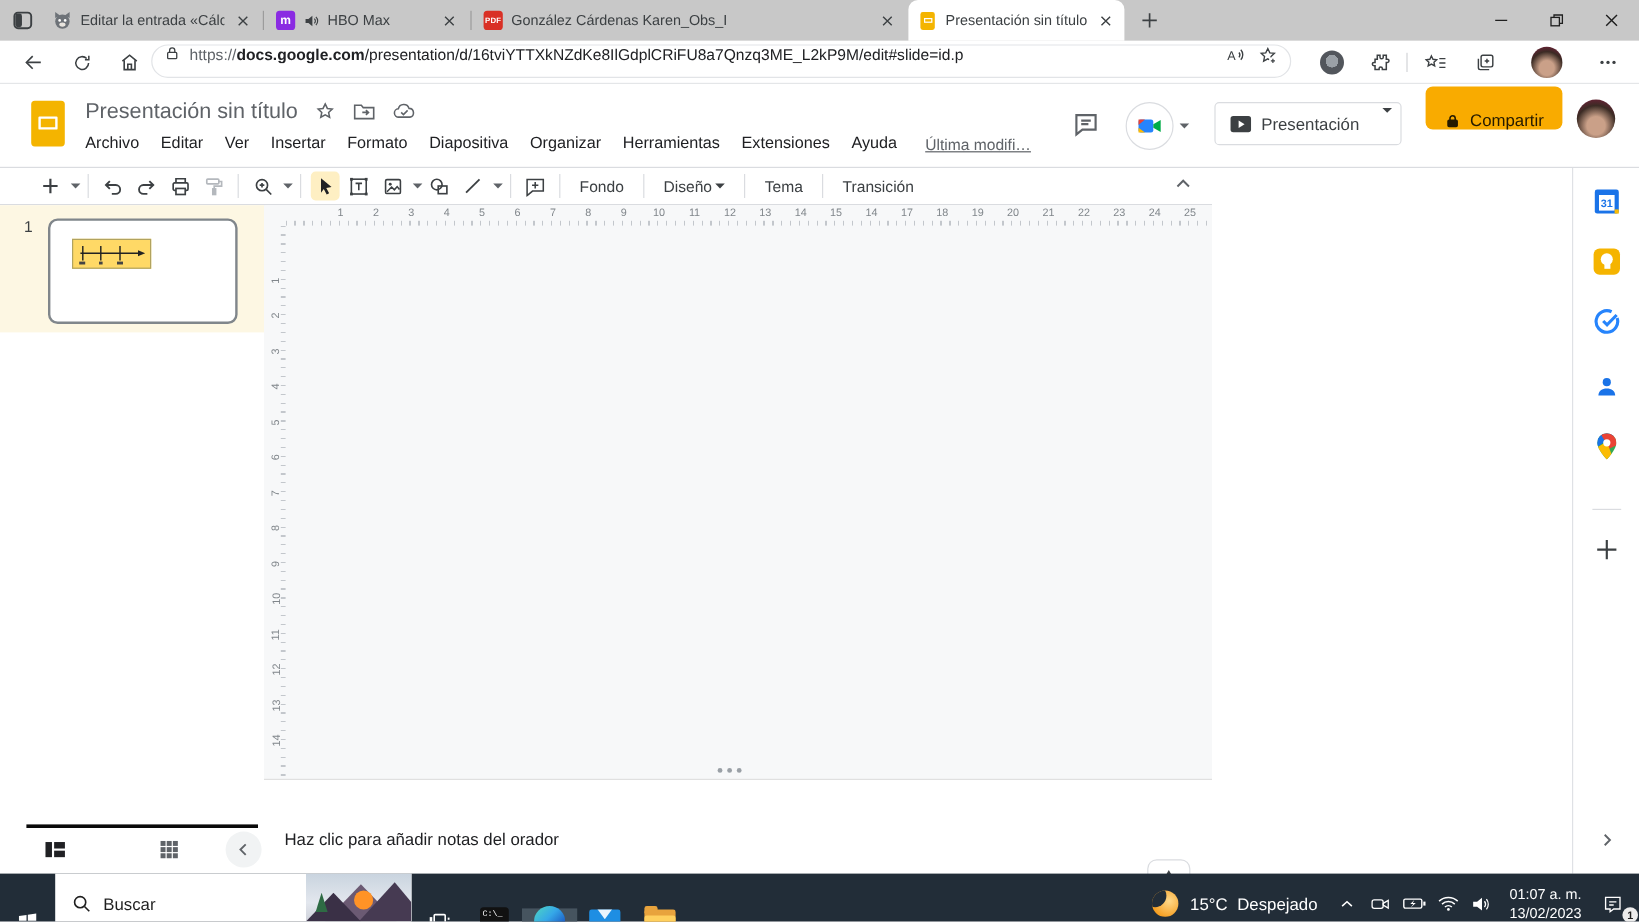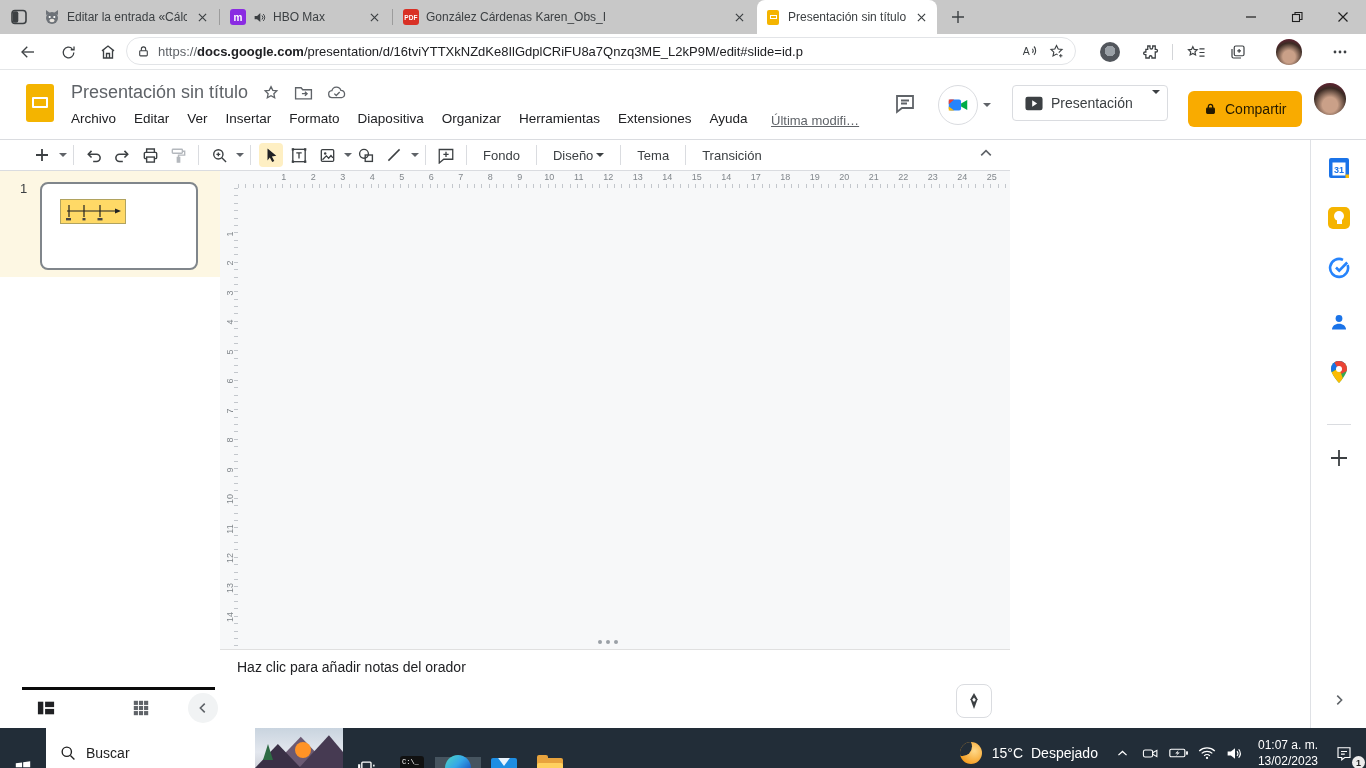--- a/index.html
+++ b/index.html
@@ -13,21 +13,21 @@
   .tab-title{font-size:12px;color:#3c4043;white-space:nowrap;overflow:hidden;flex:1;}
   .tab.active{background:#fff;border-radius:8px 8px 0 0;}
   .tab-sep{top:9px;width:1px;height:16px;background:#9c9c9c;}
   .tclose{width:16px;height:16px;display:flex;align-items:center;justify-content:center;border-radius:4px;flex:none;}
   .fav{width:16px;height:16px;flex:none;}
   .wbtn{top:0;width:46px;height:34px;display:flex;align-items:center;justify-content:center;}
   
   .navbar{left:0;top:34px;width:1366px;height:36px;background:#fff;border-bottom:1px solid #e4e6e8;box-sizing:border-box;}
   .navic{width:28px;height:28px;display:flex;align-items:center;justify-content:center;border-radius:6px;}
   .urlpill{left:126px;top:3px;width:950px;height:28px;border:1px solid #e2e4e7;border-radius:14px;background:#fff;
-           display:flex;align-items:center;padding:0 10px;box-sizing:border-box;gap:8px;}
+           display:flex;align-items:flex-start;padding:0 10px;box-sizing:border-box;gap:8px;}
   .url{font-size:13px;white-space:nowrap;overflow:hidden;flex:1;}
   .url .scheme{color:#5f6368;} .url .dom{color:#202124;font-weight:700;} .url .path{color:#202124;}
   
   .sheader{left:0;top:70px;width:1366px;height:69px;background:#fff;}
   .doc-title{font-size:18px;color:#5f6368;}
   .menubar{display:flex;}
   .menu-item{font-size:13.5px;color:#202124;padding:3px 9px;border-radius:4px;cursor:default;}
   .lastmod{font-size:13px;color:#5f6368;text-decoration:underline;margin-left:6px;padding-top:3px;white-space:nowrap;}
   .present-btn{display:flex;align-items:center;border:1px solid #dadce0;border-radius:4px;height:36px;box-sizing:border-box;background:#fff;}
   .present-btn .lbl{font-size:14px;color:#3c4043;padding:0 10px 0 8px;}
@@ -54,21 +54,21 @@
   .nl-label{position:absolute;width:44px;text-align:center;font-size:14px;color:#111;top:62px;}
   .hruler{left:18px;top:1px;width:772px;height:16px;
      background:repeating-linear-gradient(90deg,#c3c7cc 0 1px,transparent 1px 7.375px) 0 100%/100% 4px no-repeat;}
   .hr-nums{display:flex;padding-left:31px;}
   .hrc{display:inline-block;width:29.5px;text-align:center;font-size:9px;color:#80868b;flex:none;}
   .vruler{left:2px;top:17px;width:16px;height:462px;
      background:repeating-linear-gradient(180deg,#c3c7cc 0 1px,transparent 1px 7.375px) 100% 0/4px 100% no-repeat;}
   .vr-nums{display:flex;flex-direction:column;padding-top:31px;}
   .vrc{height:29.5px;display:flex;align-items:center;justify-content:center;flex:none;}
   .vnum{transform:rotate(-90deg);font-size:9px;color:#80868b;}
-  .notes{left:220px;top:650px;width:790px;height:78px;background:#fff;}
+  .notes{left:220px;top:682px;width:790px;height:78px;background:#fff;}
   .notes-text{font-size:14px;color:#202124;}
   .explore-btn{left:736px;top:34px;width:36px;height:34px;border:1px solid #dadce0;border-radius:8px;
                display:flex;align-items:center;justify-content:center;box-sizing:border-box;background:#fff;}
   .rpanel{left:1010px;top:140px;width:300px;height:588px;background:#fff;border-left:1px solid #dfe1e5;box-sizing:border-box;}
   .rp-title{font-size:15px;color:#202124;}
   .rp-empty{position:absolute;left:35px;top:288px;width:230px;text-align:center;font-size:13px;color:#3c4043;line-height:1.45;}
   .rail{left:1310px;top:140px;width:56px;height:588px;background:#fff;border-left:1px solid #dfe1e5;box-sizing:border-box;}
   .rail-ic{position:absolute;left:16px;width:24px;height:24px;display:flex;align-items:center;justify-content:center;}
   
   .taskbar{left:0;top:728px;width:1366px;height:50px;background:#222d38;display:flex;align-items:stretch;}
@@ -346,21 +346,21 @@
         <svg width="18" height="15" viewBox="0 0 20 16">
             <rect x="0.5" y="0.5" width="19" height="15" rx="2.5" fill="#3c4043"></rect>
             <polygon points="8,4.5 13.5,8 8,11.5" fill="#fff"></polygon>
           </svg>
       </span>
       <span class="lbl">Presentación</span>
       <span style="width:1px;height:22px;background:#dadce0;"></span>
       <span style="padding:0 9px;"><span class="caret" style="border-top-color:#3c4043;margin:0;"></span></span>
     </div>
 
-    <div class="abs share-btn" style="left:1188px;top:21px;">
+    <div class="abs share-btn" style="left:1188px;top:2px;align-items:flex-end;">
       <span>
         <svg width="13" height="14" viewBox="0 0 24 24" fill="none" stroke="#241a00" stroke-width="2.4">
             <rect x="5" y="10.5" width="14" height="9.5" rx="1.5" fill="#241a00"></rect>
             <path d="M8 10.5V7.5a4 4 0 0 1 8 0v3"></path>
           </svg>
       </span>
       <span class="lbl">Compartir</span>
     </div>
 
     <div class="abs avatar" style="left:1314px;top:13px;width:32px;height:32px;"></div>

